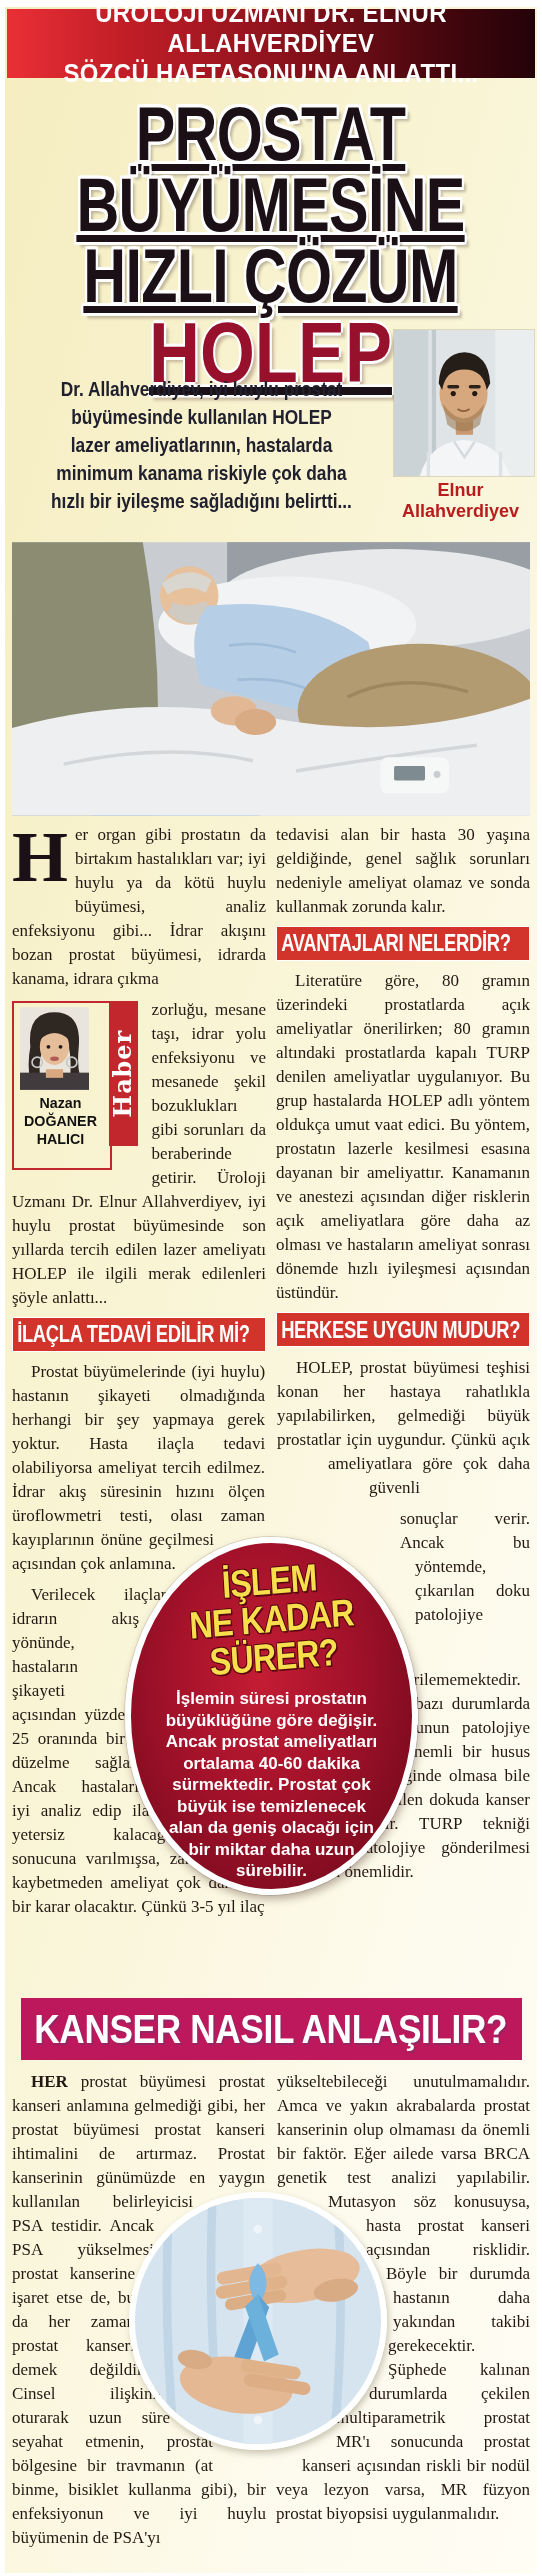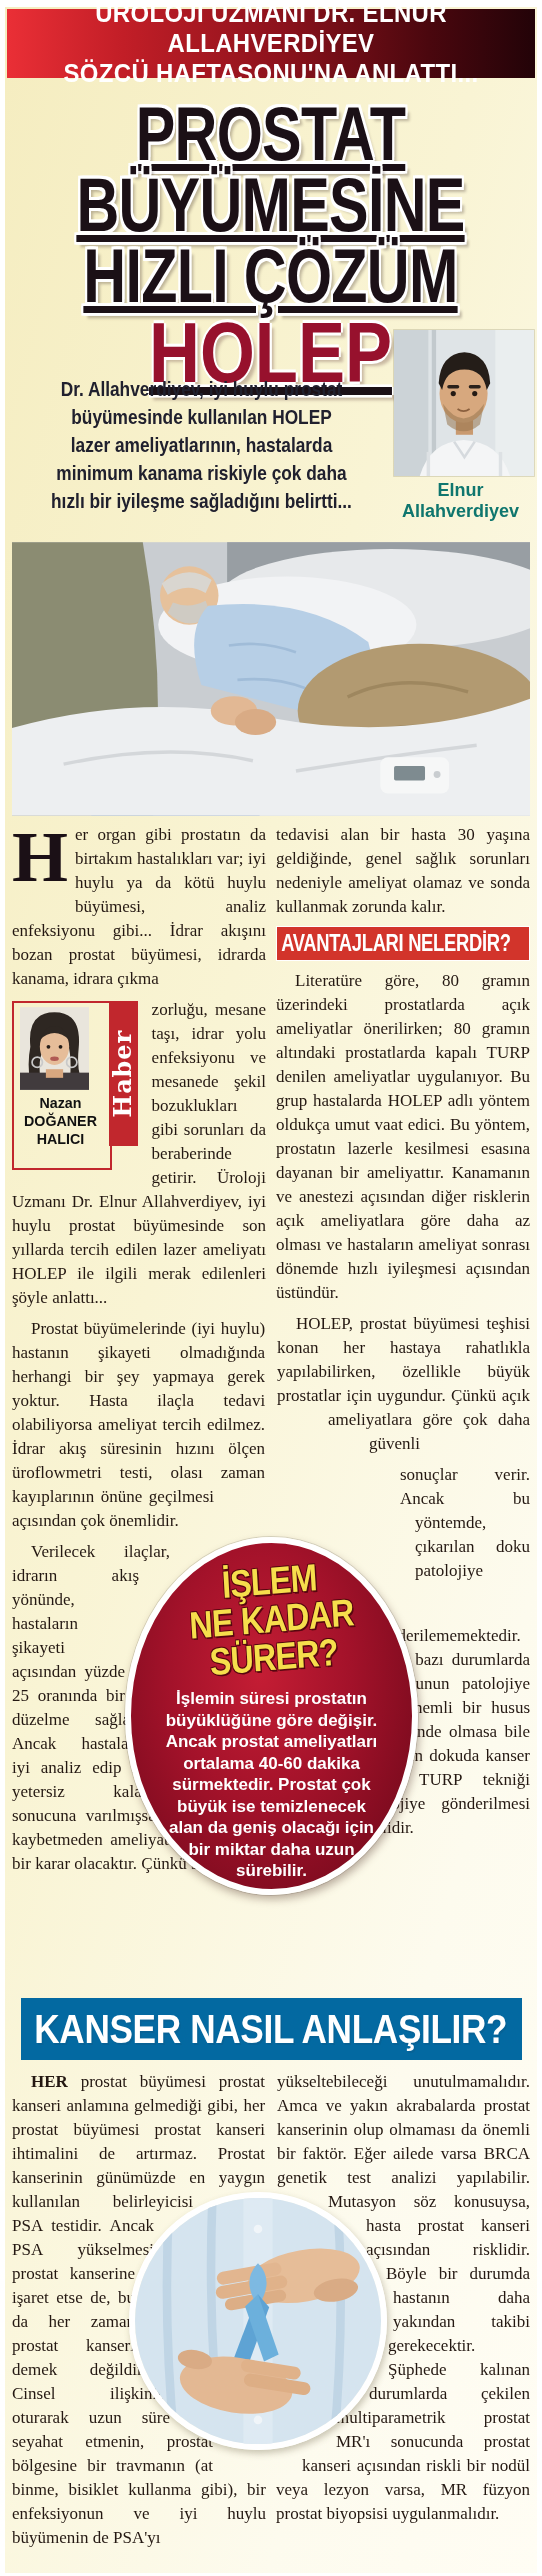--- a/index.html
+++ b/index.html
@@ -24,21 +24,21 @@
             transform-origin:center;
             text-shadow:2.6px 0 0 #fff,-2.6px 0 0 #fff,0 2.6px 0 #fff,0 -2.6px 0 #fff,
                         5.2px 5.2px 3.4px rgba(60,10,20,.25);}
   
   .deck{position:absolute;left:6.9px;top:375px;width:389px;text-align:center;
         font-weight:700;font-size:20.6px;line-height:28px;color:#20202e;white-space:pre-line;
         transform:scaleX(.84);transform-origin:center;}
   .doctor{position:absolute;left:394px;top:330px;width:140px;height:146px;overflow:hidden;
           box-shadow:0 0 0 0.9px rgba(120,110,80,.25);}
   .doctor-caption{position:absolute;left:385px;top:480px;width:151px;text-align:center;
-                  font-weight:700;font-size:18px;line-height:20.6px;color:#0f766e;white-space:pre-line;}
+                  font-weight:700;font-size:18px;line-height:20.6px;color:#b91c1c;white-space:pre-line;}
   
   .main-photo{position:absolute;left:12px;top:542px;width:518px;height:274px;overflow:hidden;}
   
   .columns{position:absolute;left:12px;top:823px;width:518px;height:1170px;overflow:hidden;
            display:flex;justify-content:space-between;}
   .col{width:254px;font-family:"Liberation Serif",serif;font-size:17px;line-height:24px;
        color:#241812;text-align:justify;}
   .col p{margin:0 0 6.9px 0;}
   .indent{text-indent:19px;}
   .fr{float:right;clear:right;}
@@ -67,21 +67,21 @@
            background:radial-gradient(ellipse at 46% 38%,#c41d34 0%,#a3122a 42%,#820c20 74%,#6d081a 100%);
            box-shadow:1.7px 4.3px 8.6px rgba(60,30,20,.35),0 0 0 0.9px rgba(0,0,0,.12);
            text-align:center;z-index:6;}
   .callout-title{margin-top:19px;font-weight:700;font-size:38px;line-height:38px;color:#f6de4c;
                  white-space:pre-line;transform:scaleX(.85) rotate(-4deg);transform-origin:center;
                  letter-spacing:-0.9px;
                  text-shadow:1.7px 1.7px 0 #56060f,-0.9px -0.9px 0 #56060f,0.9px -0.9px 0 #56060f,-0.9px 0.9px 0 #56060f;}
   .callout-text{margin:12px auto 0 auto;width:220px;font-weight:700;font-size:17px;line-height:21.5px;
                 color:#ffffff;}
   
-  .blue-bar{position:absolute;left:20.6px;top:1998px;width:501px;height:62px;background:#0369a1;
+  .blue-bar{position:absolute;left:20.6px;top:1998px;width:501px;height:62px;background:#be185d;
             display:flex;align-items:center;justify-content:center;}
   .blue-bar span{color:#ffffff;font-weight:700;font-size:40px;white-space:nowrap;
                  transform:scaleX(.88);letter-spacing:-0.4px;
                  text-shadow:1.7px 1.7px 0 rgba(20,80,120,.25);}
   .bottom-cols{position:absolute;left:12px;top:2070px;width:518px;height:501px;overflow:hidden;
                display:flex;justify-content:space-between;}
   .lead{font-weight:700;}
   .ribbon-photo{position:absolute;left:129px;top:2192px;width:258px;height:258px;border-radius:50%;
                 box-sizing:border-box;border:6px solid #ffffff;overflow:hidden;z-index:6;
                 box-shadow:1.7px 3.4px 7.7px rgba(80,70,40,.3);}
@@ -185,59 +185,65 @@
             </svg>
           </span>
           <span class="byline-name">Nazan
 DOĞANER
 HALICI</span>
           <span class="haber">
               <span>Haber</span>
             </span>
         </span><span>zorluğu, mesane taşı, idrar yolu enfeksiyonu ve mesanede şekil bozuklukları gibi sorunları da beraberinde getirir. Üroloji Uzmanı Dr. Elnur Allahverdiyev, iyi huylu prostat büyümesinde son yıllarda tercih edilen lazer ameliyatı HOLEP ile ilgili merak edilenleri şöyle anlattı...</span>
       </p>
+      <div class="red-header">
+        <span>İLAÇLA TEDAVİ EDİLİR Mİ?</span>
+      </div>
       <p class="indent">
         <i class="fr" style="width:0.9px;height:176px"></i>
         <i class="fr" style="width:52px;height:41px"></i>
         <i class="fr" style="width:96px;height:41px"></i>
         <i class="fr" style="width:127px;height:41px"></i>
         <i class="fr" style="width:141px;height:41px"></i>
         <i class="fr" style="width:141px;height:41px"></i>
         <i class="fr" style="width:127px;height:41px"></i>
         <i class="fr" style="width:96px;height:41px"></i>
         <i class="fr" style="width:52px;height:41px"></i>
-        <span>Prostat büyümelerinde (iyi huylu) hastanın şikayeti olmadığında herhangi bir şey yapmaya gerek yoktur. Hasta ilaçla tedavi olabiliyorsa ameliyat tercih edilmez. İdrar akış süresinin hızını ölçen üroflowmetri testi, olası zaman kayıplarının önüne geçilmesi açısından çok önemlidir.</span>
+        <span>Prostat büyümelerinde (iyi huylu) hastanın şikayeti olmadığında herhangi bir şey yapmaya gerek yoktur. Hasta ilaçla tedavi olabiliyorsa ameliyat tercih edilmez. İdrar akış süresinin hızını ölçen üroflowmetri testi, olası zaman kayıplarının önüne geçilmesi açısından çok anlamına.</span>
       </p>
       <p class="indent">
         <span>Verilecek ilaçlar, idrarın akış yönünde, hastaların şikayeti açısından yüzde 25 oranında bir düzelme sağlar. Ancak hastaları iyi analiz edip ilacın yetersiz kalacağı sonucuna varılmışsa, zaman kaybetmeden ameliyat çok daha iyi bir karar olacaktır. Çünkü 3-5 yıl ilaç</span>
       </p>
     </div>
 
     <div class="col">
       <p>
         <span>tedavisi alan bir hasta 30 yaşına geldiğinde, genel sağlık sorunları nedeniyle ameliyat olamaz ve sonda kullanmak zorunda kalır.</span>
       </p>
       <div class="red-header">
         <span>AVANTAJLARI NELERDİR?</span>
       </div>
       <p class="indent">
         <span>Literatüre göre, 80 gramın üzerindeki prostatlarda açık ameliyatlar önerilirken; 80 gramın altındaki prostatlarda kapalı TURP denilen ameliyatlar uygulanıyor. Bu grup hastalarda HOLEP adlı yöntem oldukça umut vaat edici. Bu yöntem, prostatın lazerle kesilmesi esasına dayanan bir ameliyattır. Kanamanın ve anestezi açısından diğer risklerin açık ameliyatlara göre daha az olması ve hastaların ameliyat sonrası dönemde hızlı iyileşmesi açısından üstündür.</span>
       </p>
+      <div class="red-header">
+        <span>HERKESE UYGUN MUDUR?</span>
+      </div>
       <p class="indent">
         <i class="fl" style="width:0.9px;height:96px"></i>
         <i class="fl" style="width:52px;height:36px"></i>
         <i class="fl" style="width:93px;height:36px"></i>
         <i class="fl" style="width:124px;height:36px"></i>
         <i class="fl" style="width:139px;height:36px"></i>
         <i class="fl" style="width:139px;height:36px"></i>
         <i class="fl" style="width:126px;height:36px"></i>
         <i class="fl" style="width:96px;height:36px"></i>
         <i class="fl" style="width:60px;height:36px"></i>
         <i class="fl" style="width:31px;height:36px"></i>
-        <span>HOLEP, prostat büyümesi teşhisi konan her hastaya rahatlıkla yapılabilirken, özellikle büyük prostatlar için uygundur. Çünkü açık ameliyatlara göre çok daha güvenli</span>
+        <span>HOLEP, prostat büyümesi teşhisi konan her hastaya rahatlıkla yapılabilirken, gelmediği büyük prostatlar için uygundur. Çünkü açık ameliyatlara göre çok daha güvenli</span>
       </p>
       <p>
         <span>sonuçlar verir. Ancak bu yöntemde, çıkarılan doku patolojiye gönderilememektedir. Oysa bazı durumlarda alınan dokunun patolojiye gönderilmesi önemli bir husus ve aile genetiğinde olmasa bile patolojiye gönderilen dokuda kanser tespit edilebilir. TURP tekniği dokuların patolojiye gönderilmesi açısından önemlidir.</span>
       </p>
     </div>
   </div>
 
   <div class="callout">
     <div class="callout-title">İŞLEM
 NE KADAR

